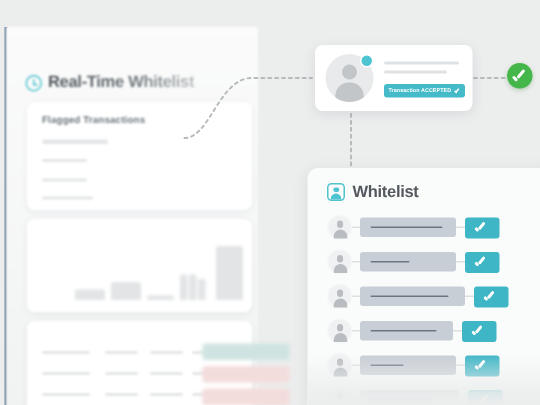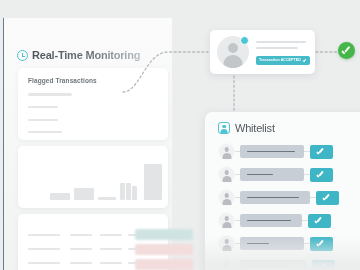--- a/index.html
+++ b/index.html
@@ -141,21 +141,21 @@
     box-sizing:border-box;position:relative;flex:0 0 auto;
   }
   .wl-ico .h{
     position:absolute;left:50%;top:1.6px;transform:translateX(-50%);
     width:3.6px;height:3.6px;border-radius:50%;background:#4ec3d2;
   }
   .wl-ico .b{
     position:absolute;left:50%;top:5.8px;transform:translateX(-50%);
     width:7px;height:4px;border-radius:3.5px 3.5px 0 0;background:#4ec3d2;
   }
-  .wl-title{font-size:11px;font-weight:normal;color:#53595e;letter-spacing:-.2px;}
+  .wl-title{font-size:11px;font-weight:bold;color:#53595e;letter-spacing:-.2px;}
 
   .wl-rows{position:absolute;left:0;top:28px;width:100%;}
   .wl-row{
     position:relative;height:23px;display:flex;align-items:center;padding-left:14px;
   }
   .r-av{
     width:15px;height:15px;border-radius:50%;background:#f0f1f2;position:relative;flex:0 0 auto;
     box-shadow:0 0 0 1px #f6f7f7;
   }
   .r-av .h{
@@ -197,21 +197,21 @@
 </head>
 <body>
 
 <div class="stage">
 
   <div class="dash-edge"></div>
   <div class="dash">
 
     <div class="dash-title">
       <span class="clock-ico"></span>
-      <span class="t">Real-Time Monitoring</span>
+      <span class="t">Real-Time Whitelist</span>
     </div>
 
     <div class="card card-a">
       <div class="blur-head">Flagged Transactions</div>
       <div class="ph" style="left:10px;top:25px;width:44px;height:3px;"></div>
       <div class="ph" style="left:10px;top:38px;width:30px;height:2px;"></div>
       <div class="ph" style="left:10px;top:51px;width:30px;height:2px;"></div>
       <div class="ph" style="left:10px;top:63px;width:34px;height:2px;"></div>
     </div>
 

